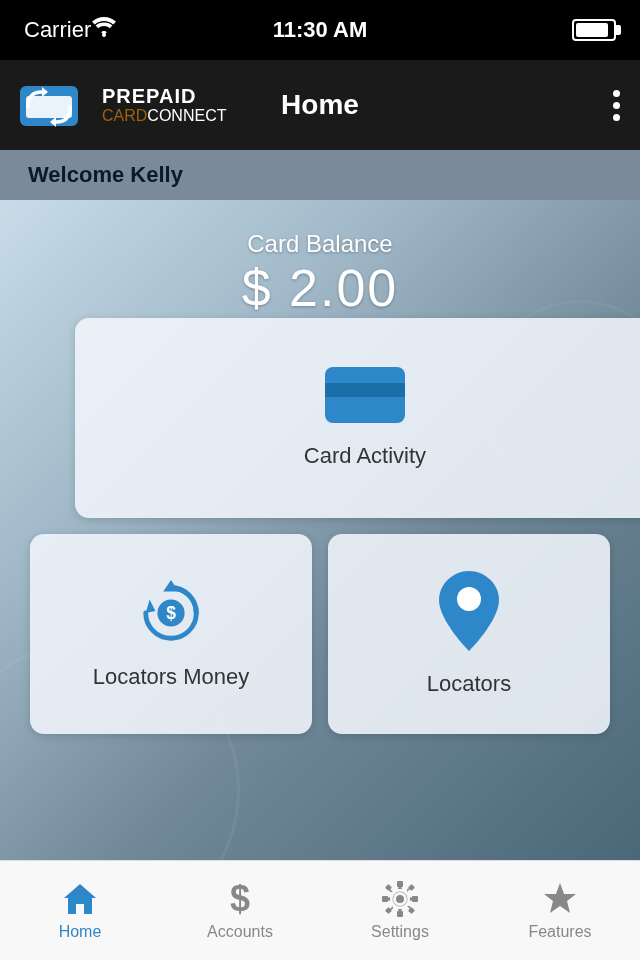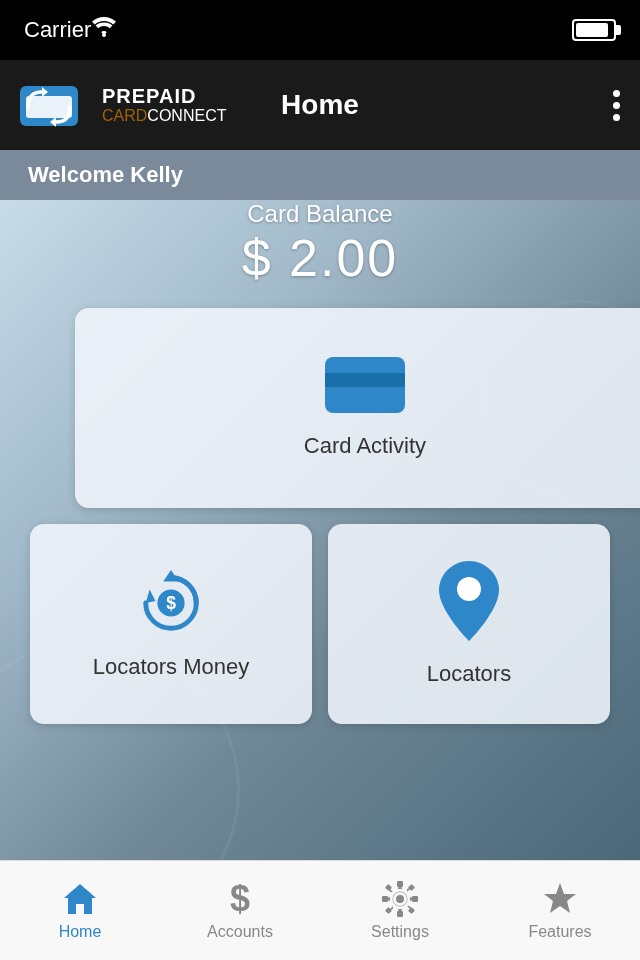--- a/index.html
+++ b/index.html
@@ -151,21 +151,21 @@
     #welcome-bar {
       width: 640px;
       height: 50px;
       background: #7a8a9a;
       display: flex;
       align-items: center;
       padding: 0 28px;
     }
 
     #welcome-text {
-      color: #ffffff;
+      color: #0f172a;
       font-size: 22px;
       font-weight: 600;
     }
 
     
     #main-content {
       width: 640px;
       height: 660px;
       position: relative;
       background: #b8cdd8;
@@ -185,21 +185,21 @@
       position: absolute;
       border-radius: 50%;
       border: 3px solid rgba(255,255,255,0.3);
     }
 
     
     #balance-section {
       position: relative;
       z-index: 2;
       text-align: center;
-      margin-bottom: 20px;
+      padding-top: 30px;
     }
 
     #balance-label {
       color: #fff;
       font-size: 24px;
       font-weight: 400;
       text-shadow: 0 1px 3px rgba(0,0,0,0.3);
     }
 
     #balance-amount {
@@ -314,20 +314,21 @@
     <span id="status-carrier">Carrier</span>
     <span>
       <svg width="26" height="20" viewBox="0 0 26 20" fill="white">
         <path d="M13 4C9.5 4 6.3 5.3 3.8 7.5L1 4.7C4.2 1.8 8.4 0 13 0s8.8 1.8 12 4.7L22.2 7.5C19.7 5.3 16.5 4 13 4z"></path>
         <path d="M13 9c-2.2 0-4.2.9-5.7 2.3L4.6 8.6C6.8 6.7 9.3 5.5 13 5.5s6.2 1.2 8.4 3.1l-2.7 2.7C17.2 9.9 15.2 9 13 9z"></path>
         <path d="M13 14c-1.1 0-2.1.5-2.8 1.2L13 18l2.8-2.8C15.1 14.5 14.1 14 13 14z"></path>
         <circle cx="13" cy="18" r="2"></circle>
       </svg>
     </span>
   </div>
+  <div id="status-time">11:30 AM</div>
   <div id="status-right">
     <div class="battery-icon">
       <div class="battery-fill"></div>
     </div>
   </div>
 </div>
 
 <div id="nav-bar">
   <div id="logo-area">
 

